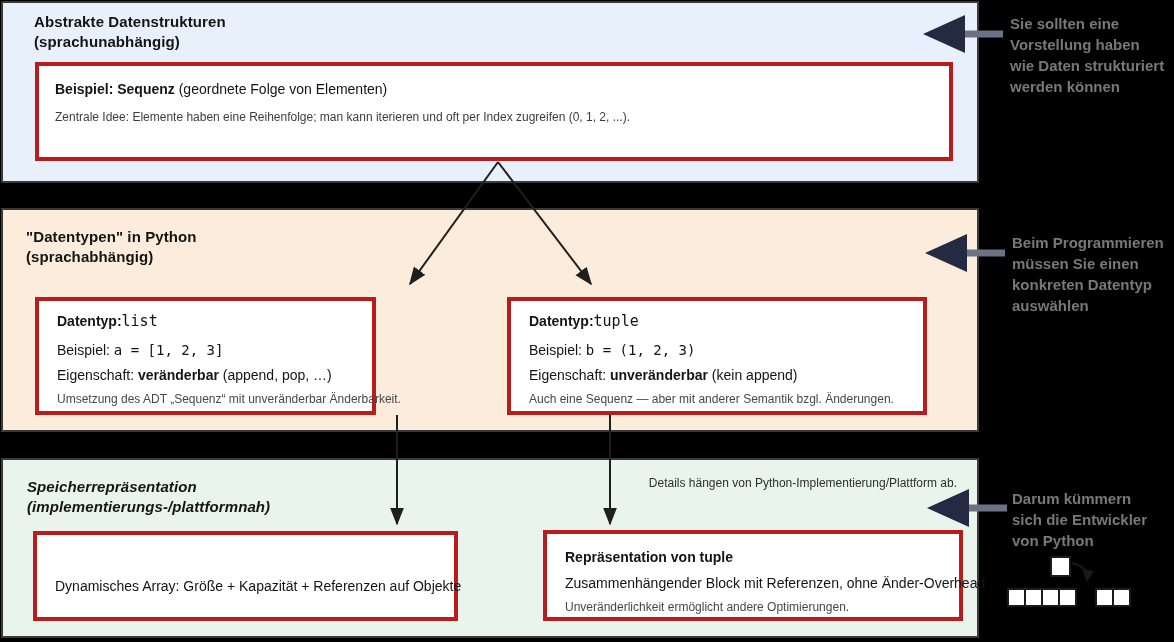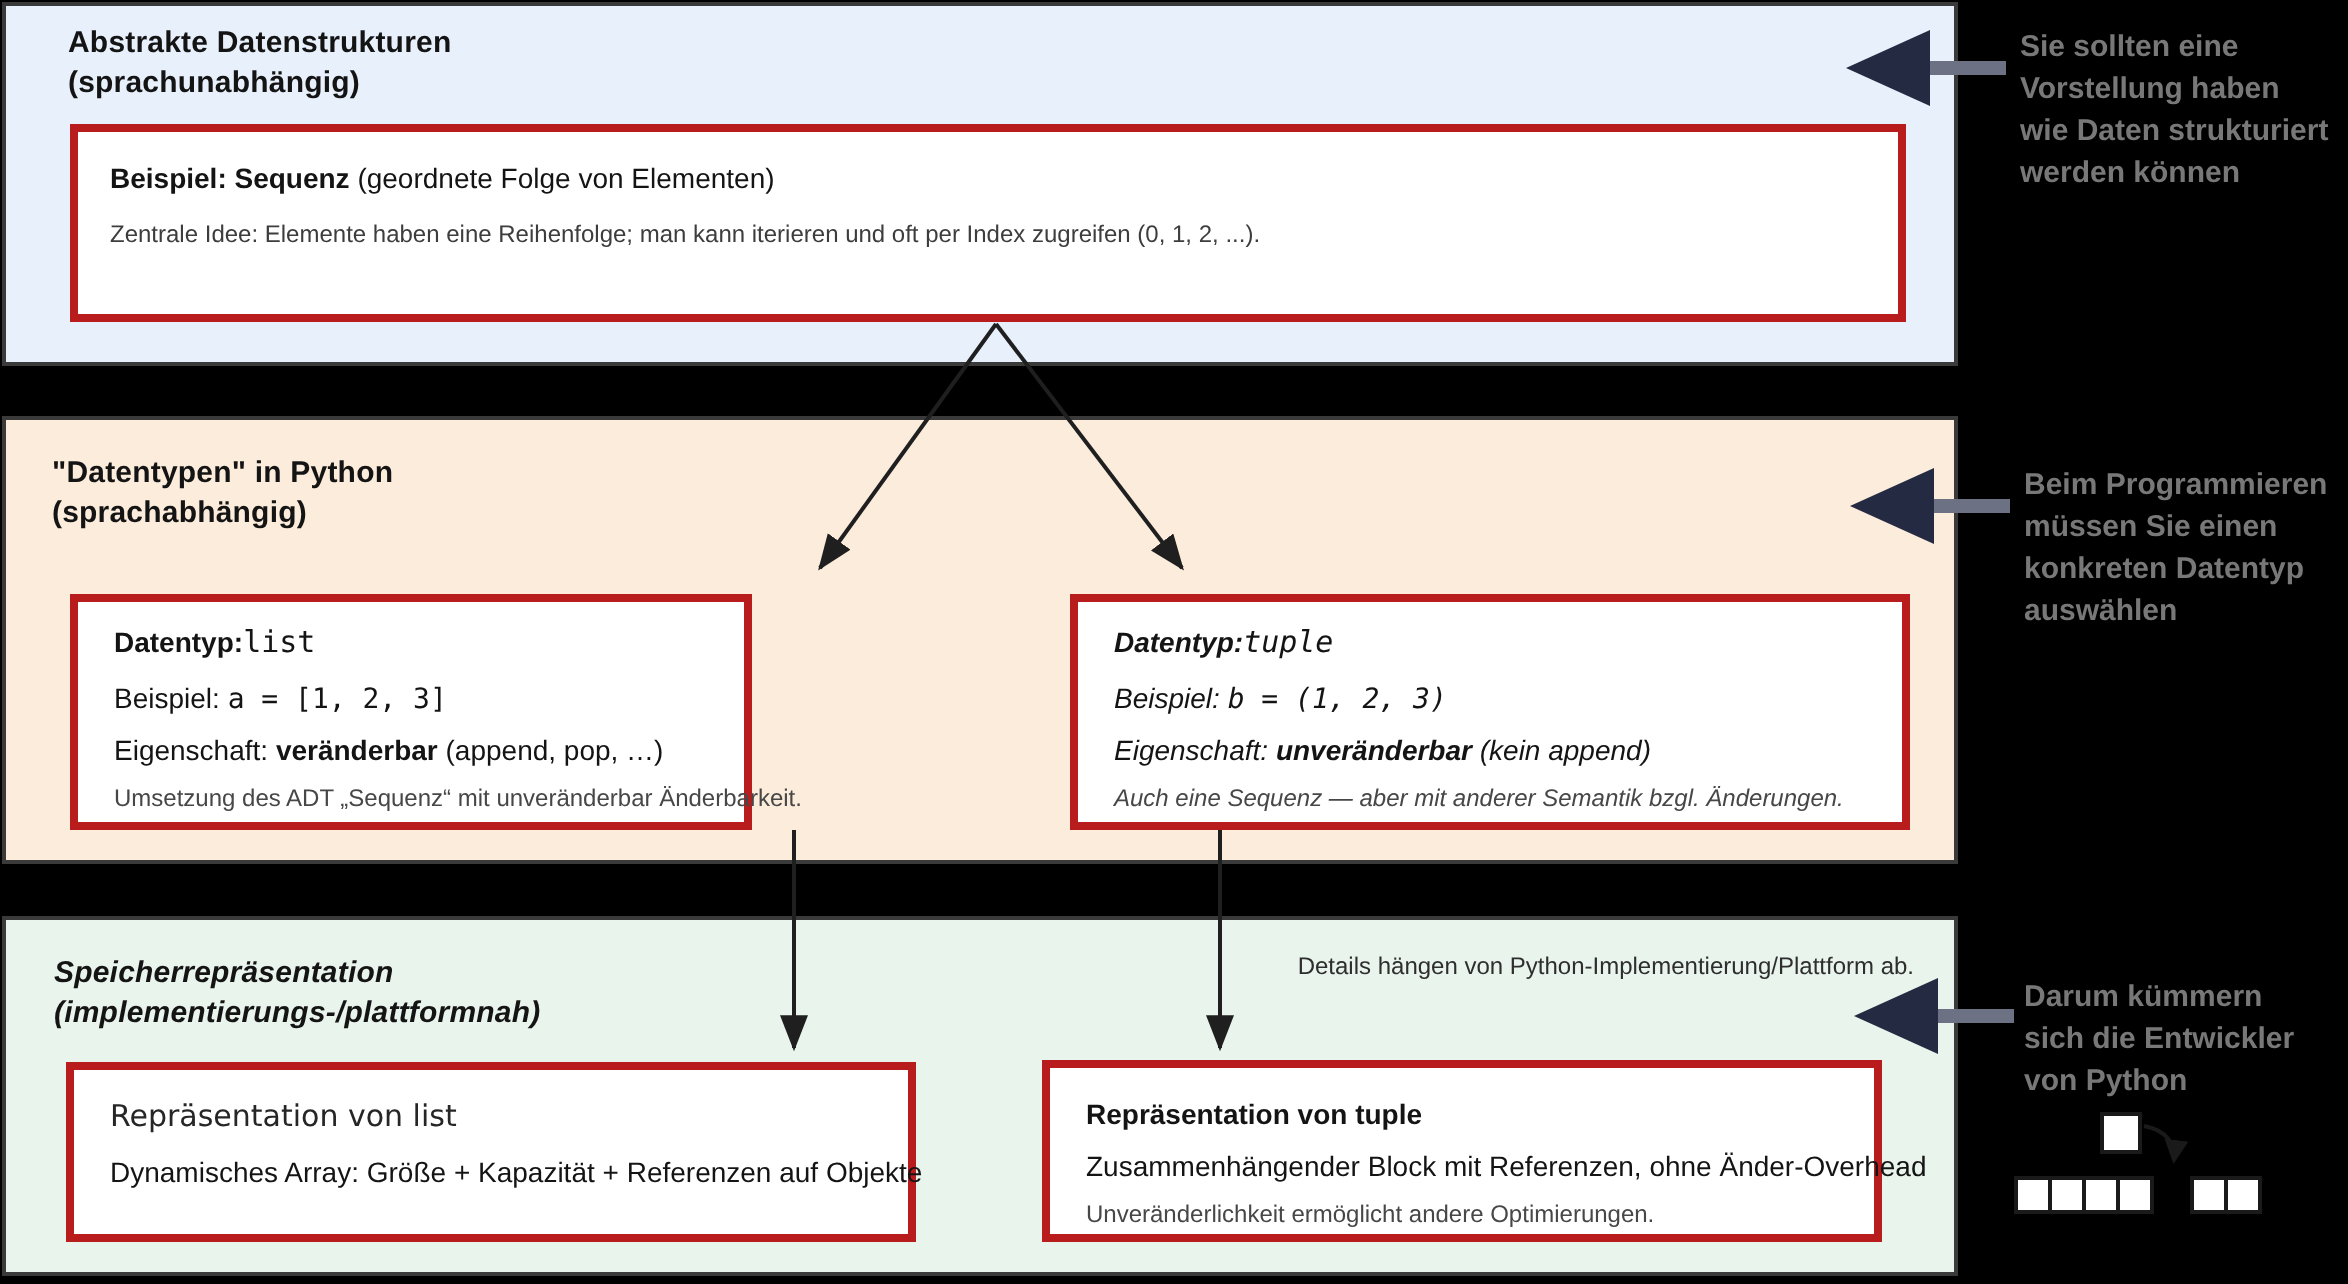--- a/index.html
+++ b/index.html
@@ -54,39 +54,38 @@
     <h2 class="band-title" style="left:23px;top:17px;">"Datentypen" in Python
 (sprachabhängig)</h2>
 
     <div class="card" style="left:32px;top:87px;width:341px;height:118px;">
       <p class="line" style="left:18px;top:11px;"><b class="t-label">Datentyp:</b><span class="t-type">list</span></p>
       <p class="line" style="left:18px;top:40px;"><span class="t-label">Beispiel: </span><span class="t-code">a = [1, 2, 3]</span></p>
       <p class="line t-lead" style="left:18px;top:66px;"><span>Eigenschaft: </span><b>veränderbar</b><span> (append, pop, …)</span></p>
       <p class="line t-note" style="left:18px;top:91px;">Umsetzung des ADT „Sequenz“ mit unveränderbar Änderbarkeit.</p>
     </div>
 
-    <div class="card" style="left:532px;top:87px;width:420px;height:118px;font-style:italic;">
+    <div class="card" style="left:504px;top:87px;width:420px;height:118px;">
       <p class="line" style="left:18px;top:11px;"><b class="t-label">Datentyp:</b><span class="t-type">tuple</span></p>
       <p class="line" style="left:18px;top:40px;"><span class="t-label">Beispiel: </span><span class="t-code">b = (1, 2, 3)</span></p>
       <p class="line t-lead" style="left:18px;top:66px;"><span>Eigenschaft: </span><b>unveränderbar</b><span> (kein append)</span></p>
       <p class="line t-note" style="left:18px;top:91px;">Auch eine Sequenz — aber mit anderer Semantik bzgl. Änderungen.</p>
     </div>
   </section>
 
   <section class="band band-memory">
     <p class="details-note" style="right:20px;top:4px;">Details hängen von Python-Implementierung/Plattform ab.</p>
     <h2 class="band-title" style="left:24px;top:17px;font-style:italic;">Speicherrepräsentation
 (implementierungs-/plattformnah)</h2>
 
     <div class="card" style="left:30px;top:71px;width:425px;height:90px;">
-      <p class="line repr-title-wide" style="left:18px;top:14px;">Repräsentation von list</p>
       <p class="line t-lead" style="left:18px;top:43px;">Dynamisches Array: Größe + Kapazität + Referenzen auf Objekte</p>
     </div>
 
-    <div class="card" style="left:518px;top:70px;width:420px;height:91px;">
+    <div class="card" style="left:540px;top:70px;width:420px;height:91px;">
       <p class="line repr-title-bold" style="left:18px;top:15px;">Repräsentation von tuple</p>
       <p class="line t-lead" style="left:18px;top:41px;">Zusammenhängender Block mit Referenzen, ohne Änder-Overhead</p>
       <p class="line t-note" style="left:18px;top:66px;">Unveränderlichkeit ermöglicht andere Optimierungen.</p>
     </div>
   </section>
 
   <svg class="overlay" width="1174" height="642" viewBox="0 0 1174 642">
     <defs>
       <marker id="ah" markerWidth="10" markerHeight="8" refX="8.2" refY="3.5" orient="auto" markerUnits="strokeWidth">
         <path d="M0,0 L9,3.5 L0,7 Z" fill="#1f1f1f"></path>

